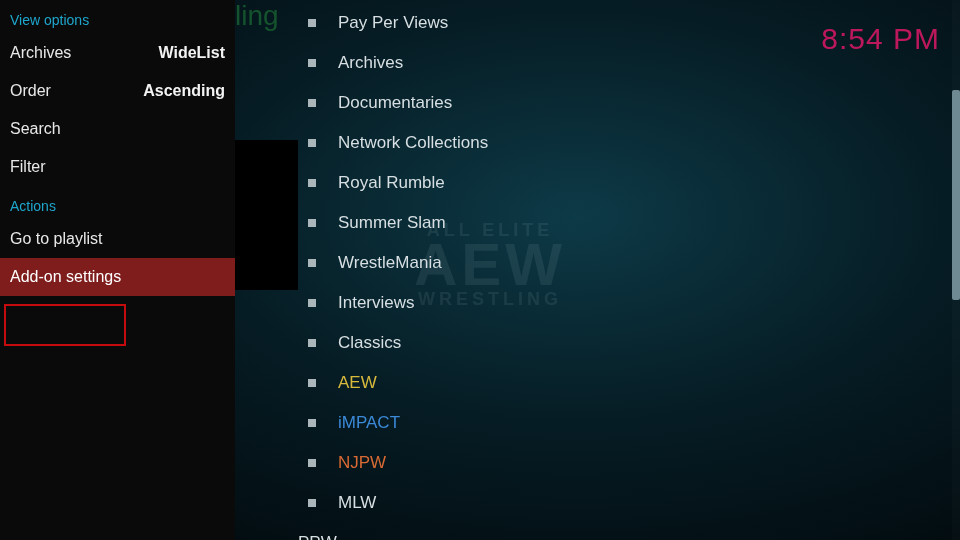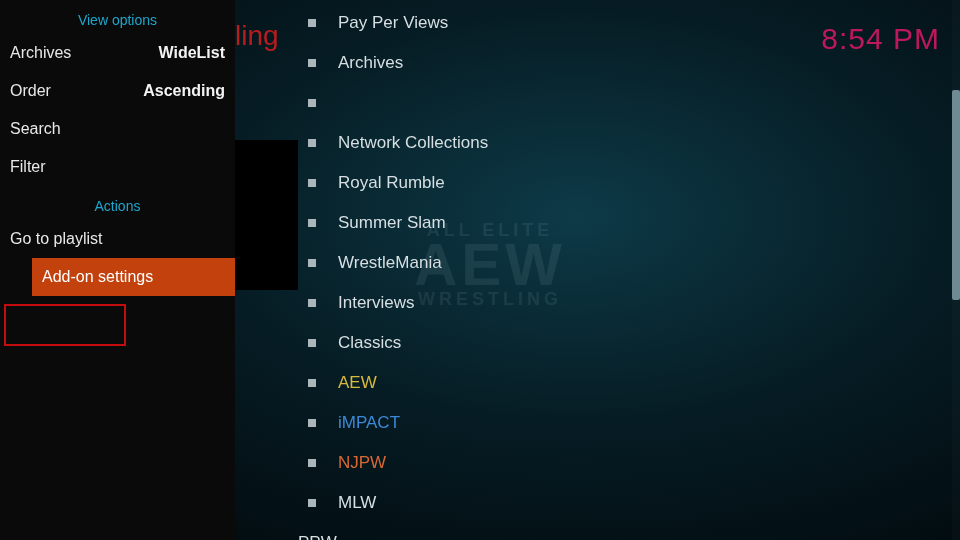--- a/index.html
+++ b/index.html
@@ -28,23 +28,23 @@
     top: 10px; right: 20px;
     font-size: 30px;
     font-weight: 300;
     color: #be185d;
     letter-spacing: 1px;
     margin-top: 12px;
   }
 
   .title-frag {
     position: absolute;
-    left: 235px; top: 20px;
+    left: 235px; top: 0;
     font-size: 28px;
-    color: #b91c1c;
+    color: #14532d;
     font-weight: 300;
   }
 
   .thumb-box {
     position: absolute;
     left: 235px; top: 140px;
     width: 63px; height: 150px;
     background: #000;
   }
 
@@ -53,38 +53,36 @@
     position: absolute;
     left: 0; top: 0;
     width: 235px; height: 540px;
     background: #0a0a0a;
     padding: 0;
   }
   .sidebar .section-header {
     color: #1fa6cc;
     font-size: 14px;
     padding: 12px 10px 6px 10px;
-    text-align: center;
   }
   .sidebar .row {
     display: flex;
     justify-content: space-between;
     align-items: center;
     padding: 10px 10px;
     font-size: 16px;
     color: #e8e8e8;
     cursor: pointer;
   }
   .sidebar .row .label { color: #e8e8e8; font-weight: 300; }
   .sidebar .row .value { color: #f3f3f3; font-weight: 600; }
   .sidebar .row.single { justify-content: flex-start; }
   .sidebar .row.selected {
-    background: #c2410c;
+    background: #7f1d1d;
     color: #fff;
-    margin-left: 32px;
   }
   .sidebar .row.selected .label { color: #fff; font-weight: 400; }
   .highlight-box {
     position: absolute;
     border: 2px solid #c40c0f;
     pointer-events: none;
   }
 
   
   .main-list {
@@ -182,20 +180,21 @@
     <div class="list-item">
       <div class="bullet"></div>
       <span class="text">Pay Per Views</span>
     </div>
     <div class="list-item">
       <div class="bullet"></div>
       <span class="text">Archives</span>
     </div>
     <div class="list-item">
       <div class="bullet"></div>
+      <span class="text">Documentaries</span>
     </div>
     <div class="list-item">
       <div class="bullet"></div>
       <span class="text">Network Collections</span>
     </div>
     <div class="list-item">
       <div class="bullet"></div>
       <span class="text">Royal Rumble</span>
     </div>
     <div class="list-item">

